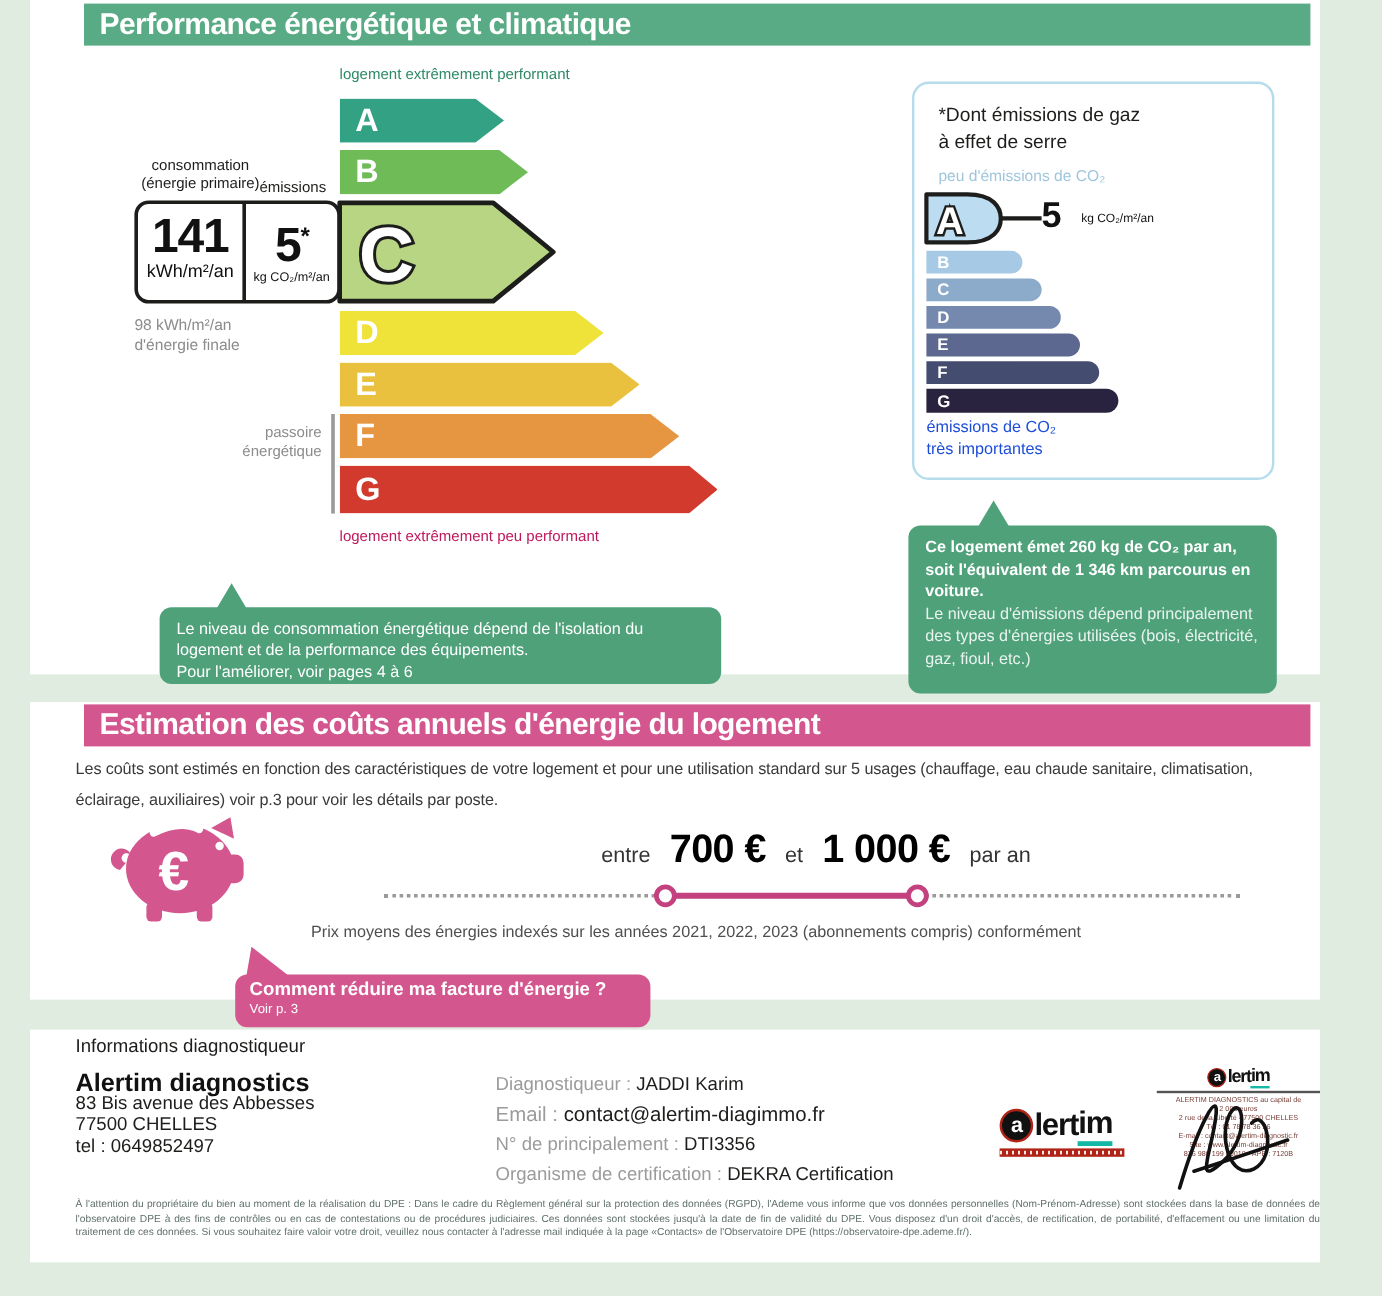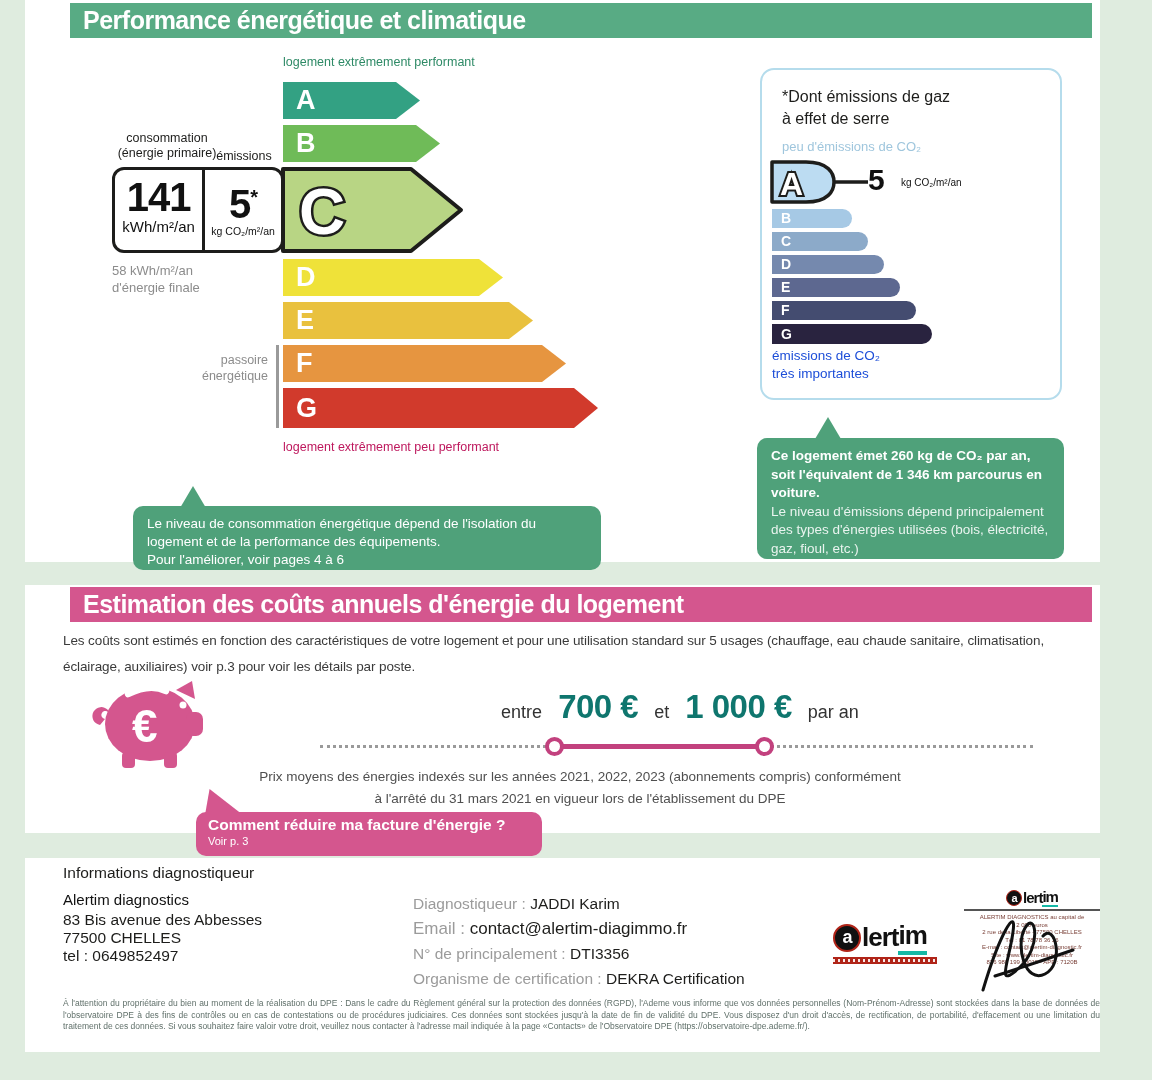--- a/index.html
+++ b/index.html
@@ -43,21 +43,21 @@
     font-size:12.5px;color:#8c8c8c;line-height:16px;}
   #passoire-line{position:absolute;left:276px;top:345px;width:3px;height:83px;background:#9a9a9a;}
 
   
   .gbubble{position:absolute;background:#4fa17a;border-radius:10px;color:#fff;
     font-size:13.5px;line-height:18px;padding:9px 14px;box-sizing:border-box;z-index:5;}
   .gtail{position:absolute;width:0;height:0;border-left:13px solid transparent;
     border-right:13px solid transparent;border-bottom:22px solid #4fa17a;z-index:5;}
   #bubble-energy{left:133px;top:506px;width:468px;height:64px;}
   #tail-energy{left:180px;top:486px;}
-  #bubble-co2{left:757px;top:438px;width:307px;height:121px;line-height:18.5px;}
+  #bubble-co2{left:757px;top:438px;width:307px;height:140px;line-height:18.5px;}
   #tail-co2{left:815px;top:417px;}
   .gbold{font-weight:bold;display:block;}
   .gdim{color:rgba(255,255,255,0.88);display:block;}
 
   
   #co2-panel{position:absolute;left:760px;top:68px;width:302px;height:332px;background:#fff;
     border:2px solid #b5dcec;border-radius:14px;box-sizing:border-box;}
   #co2-title{position:absolute;left:782px;top:86px;font-size:16px;color:#1d1d1b;line-height:22px;}
   #co2-low{position:absolute;left:782px;top:139px;font-size:13px;color:#9fc6dd;}
   #co2-a-group{position:absolute;left:770px;top:160px;}
@@ -67,38 +67,38 @@
     font-weight:bold;font-size:14px;line-height:19px;padding-left:9px;box-sizing:border-box;}
   #co2-high{position:absolute;left:772px;top:347px;font-size:13.5px;color:#1d4ed8;line-height:18px;}
 
   
   #cost-desc{position:absolute;left:63px;top:628px;width:1037px;font-size:13.5px;color:#3a3a3a;
     line-height:26px;letter-spacing:-0.1px;}
   #piggy{position:absolute;left:88px;top:672px;}
   #cost-row{position:absolute;left:330px;top:688px;width:700px;display:flex;
     justify-content:center;align-items:baseline;gap:16px;}
   .cost-word{font-size:18px;color:#333;}
-  .cost-val{font-size:33px;font-weight:bold;color:#0f766e;letter-spacing:-0.5px;}
+  .cost-val{font-size:33px;font-weight:bold;color:#000000;letter-spacing:-0.5px;}
   #slider-dots{position:absolute;left:320px;top:745px;width:713px;border-top:3px dotted #9a9a9a;}
   #slider-seg{position:absolute;left:554px;top:744px;width:212px;height:5px;background:#c2417e;border-radius:3px;}
   .slider-knob{position:absolute;top:737px;width:11px;height:11px;background:#fff;
     border:4.5px solid #c2417e;border-radius:50%;}
   #knob-min{left:545px;} #knob-max{left:755px;}
   #cost-note{position:absolute;left:170px;top:766px;width:820px;text-align:center;
     font-size:13.5px;color:#4f4f4f;line-height:22px;}
   #bubble-cost{position:absolute;left:196px;top:812px;width:346px;height:44px;background:#d4568e;
     border-radius:10px;color:#fff;padding:4px 12px;box-sizing:border-box;z-index:5;}
   #bubble-cost .t1{font-size:15.5px;font-weight:bold;display:block;}
   #bubble-cost .t2{font-size:11px;display:block;margin-top:1px;}
   #tail-cost{position:absolute;left:205px;top:789px;width:38px;height:26px;background:#d4568e;
     clip-path:polygon(12% 0,100% 100%,0 100%);z-index:5;}
 
   
   #diag-title{position:absolute;left:63px;top:864px;font-size:15.5px;color:#1d1d1b;}
-  #diag-company{position:absolute;left:63px;top:891px;font-size:15px;font-weight:normal;color:#111;}
+  #diag-company{position:absolute;left:63px;top:891px;font-size:21px;font-weight:bold;color:#111;}
   .diag-line{position:absolute;left:63px;font-size:15.5px;color:#1d1d1b;}
   #diag-fields{position:absolute;left:413px;top:891px;width:420px;}
   .field{font-size:15.5px;line-height:25px;color:#1d1d1b;}
   .field .flabel{color:#9b9b9b;}
   .field.big{font-size:17px;}
   
   #logo1{position:absolute;left:833px;top:920px;width:108px;}
   .alertim-word{font-weight:bold;font-size:26px;color:#111;letter-spacing:-1px;display:flex;align-items:center;}
   .a-circle{display:inline-flex;width:24px;height:24px;border-radius:50%;background:#111;
     border:2.5px solid #b02418;color:#fff;font-size:18px;align-items:center;justify-content:center;margin-right:1px;}
@@ -155,21 +155,21 @@
         <div class="unit-small">kg CO₂/m²/an</div>
       </div>
     </div>
 
     <svg id="c-arrow" width="186" height="90" viewBox="0 0 186 90">
       <polygon points="2,4 130,4 180,45 130,86 2,86" fill="#b8d584" stroke="#1d1d1b" stroke-width="4" stroke-linejoin="round"></polygon>
       <text x="18" y="69" font-size="64" font-weight="bold" fill="#ffffff" stroke="#1d1d1b" stroke-width="5" paint-order="stroke">C</text>
     </svg>
 
     <div id="final-energy">
-      <span>58 kWh/m²/an</span><br>
+      <span>98 kWh/m²/an</span><br>
       <span>d'énergie finale</span>
     </div>
 
     <div id="passoire">
       <span>passoire</span><br>
       <span>énergétique</span>
     </div>
     <div id="passoire-line"></div>
 
     <div class="scale-note" id="note-bottom">logement extrêmement peu performant</div>
@@ -240,21 +240,20 @@
       <span class="cost-word">par an</span>
     </div>
 
     <div id="slider-dots"></div>
     <div id="slider-seg"></div>
     <div class="slider-knob" id="knob-min"></div>
     <div class="slider-knob" id="knob-max"></div>
 
     <div id="cost-note">
       <span>Prix moyens des énergies indexés sur les années 2021, 2022, 2023 (abonnements compris) conformément</span><br>
-      <span>à l'arrêté du 31 mars 2021 en vigueur lors de l'établissement du DPE</span>
     </div>
 
     <div id="tail-cost"></div>
     <div id="bubble-cost">
       <span class="t1">Comment réduire ma facture d'énergie ?</span>
       <span class="t2">Voir p. 3</span>
     </div>
 
     <div id="diag-title">Informations diagnostiqueur</div>
     <div id="diag-company">Alertim diagnostics</div>

